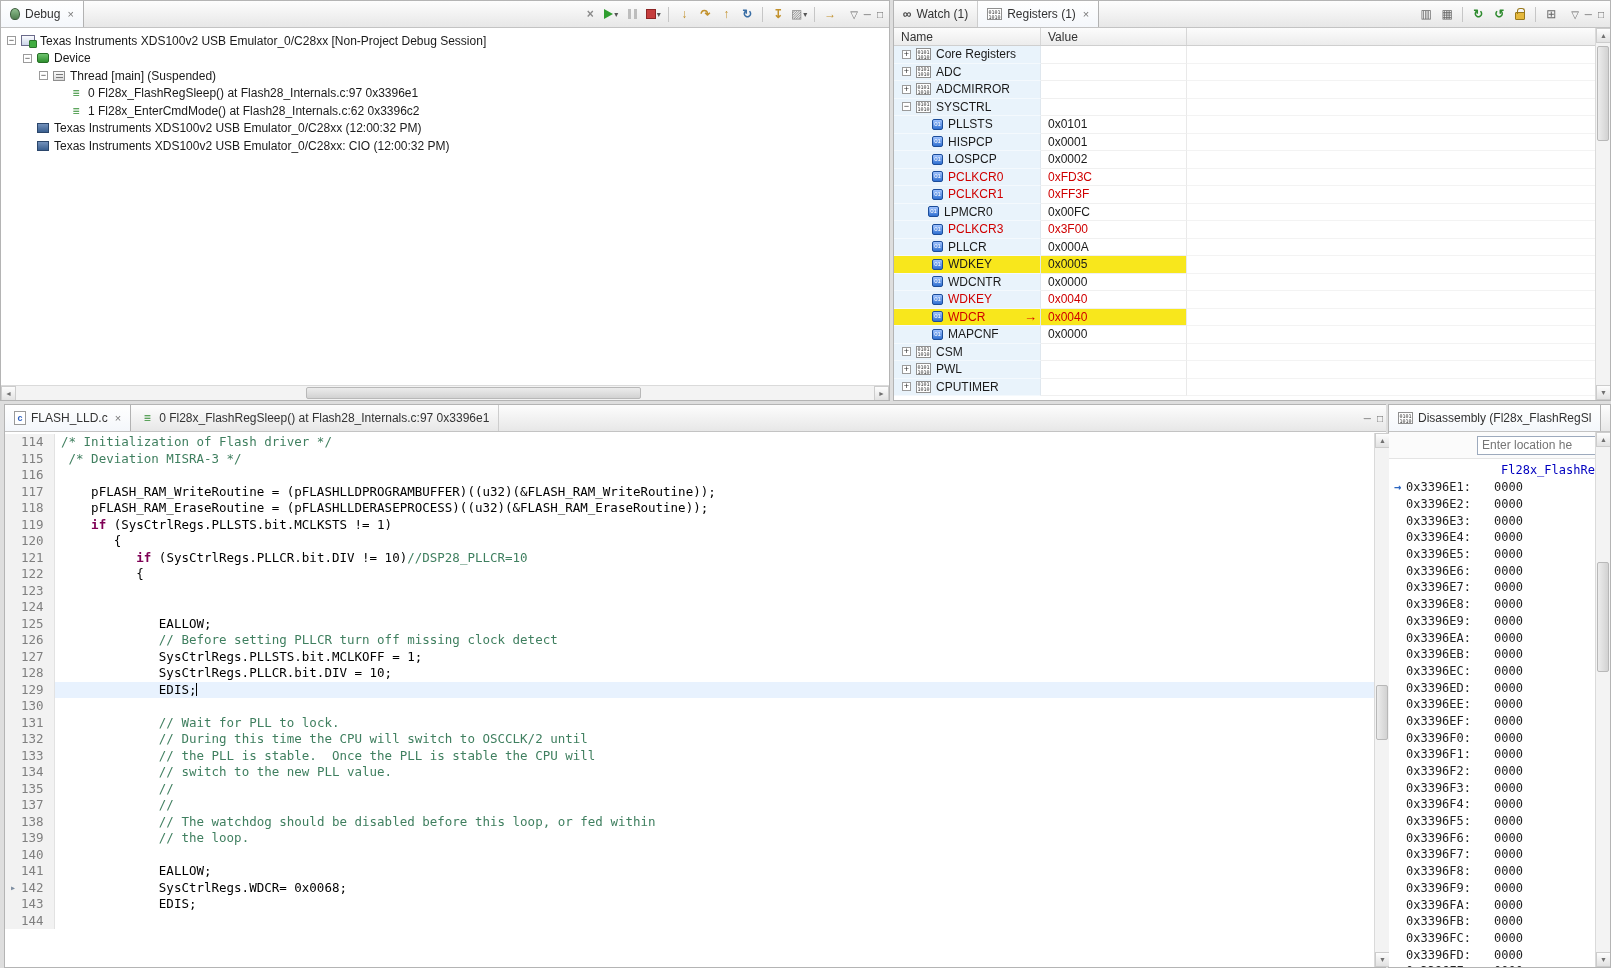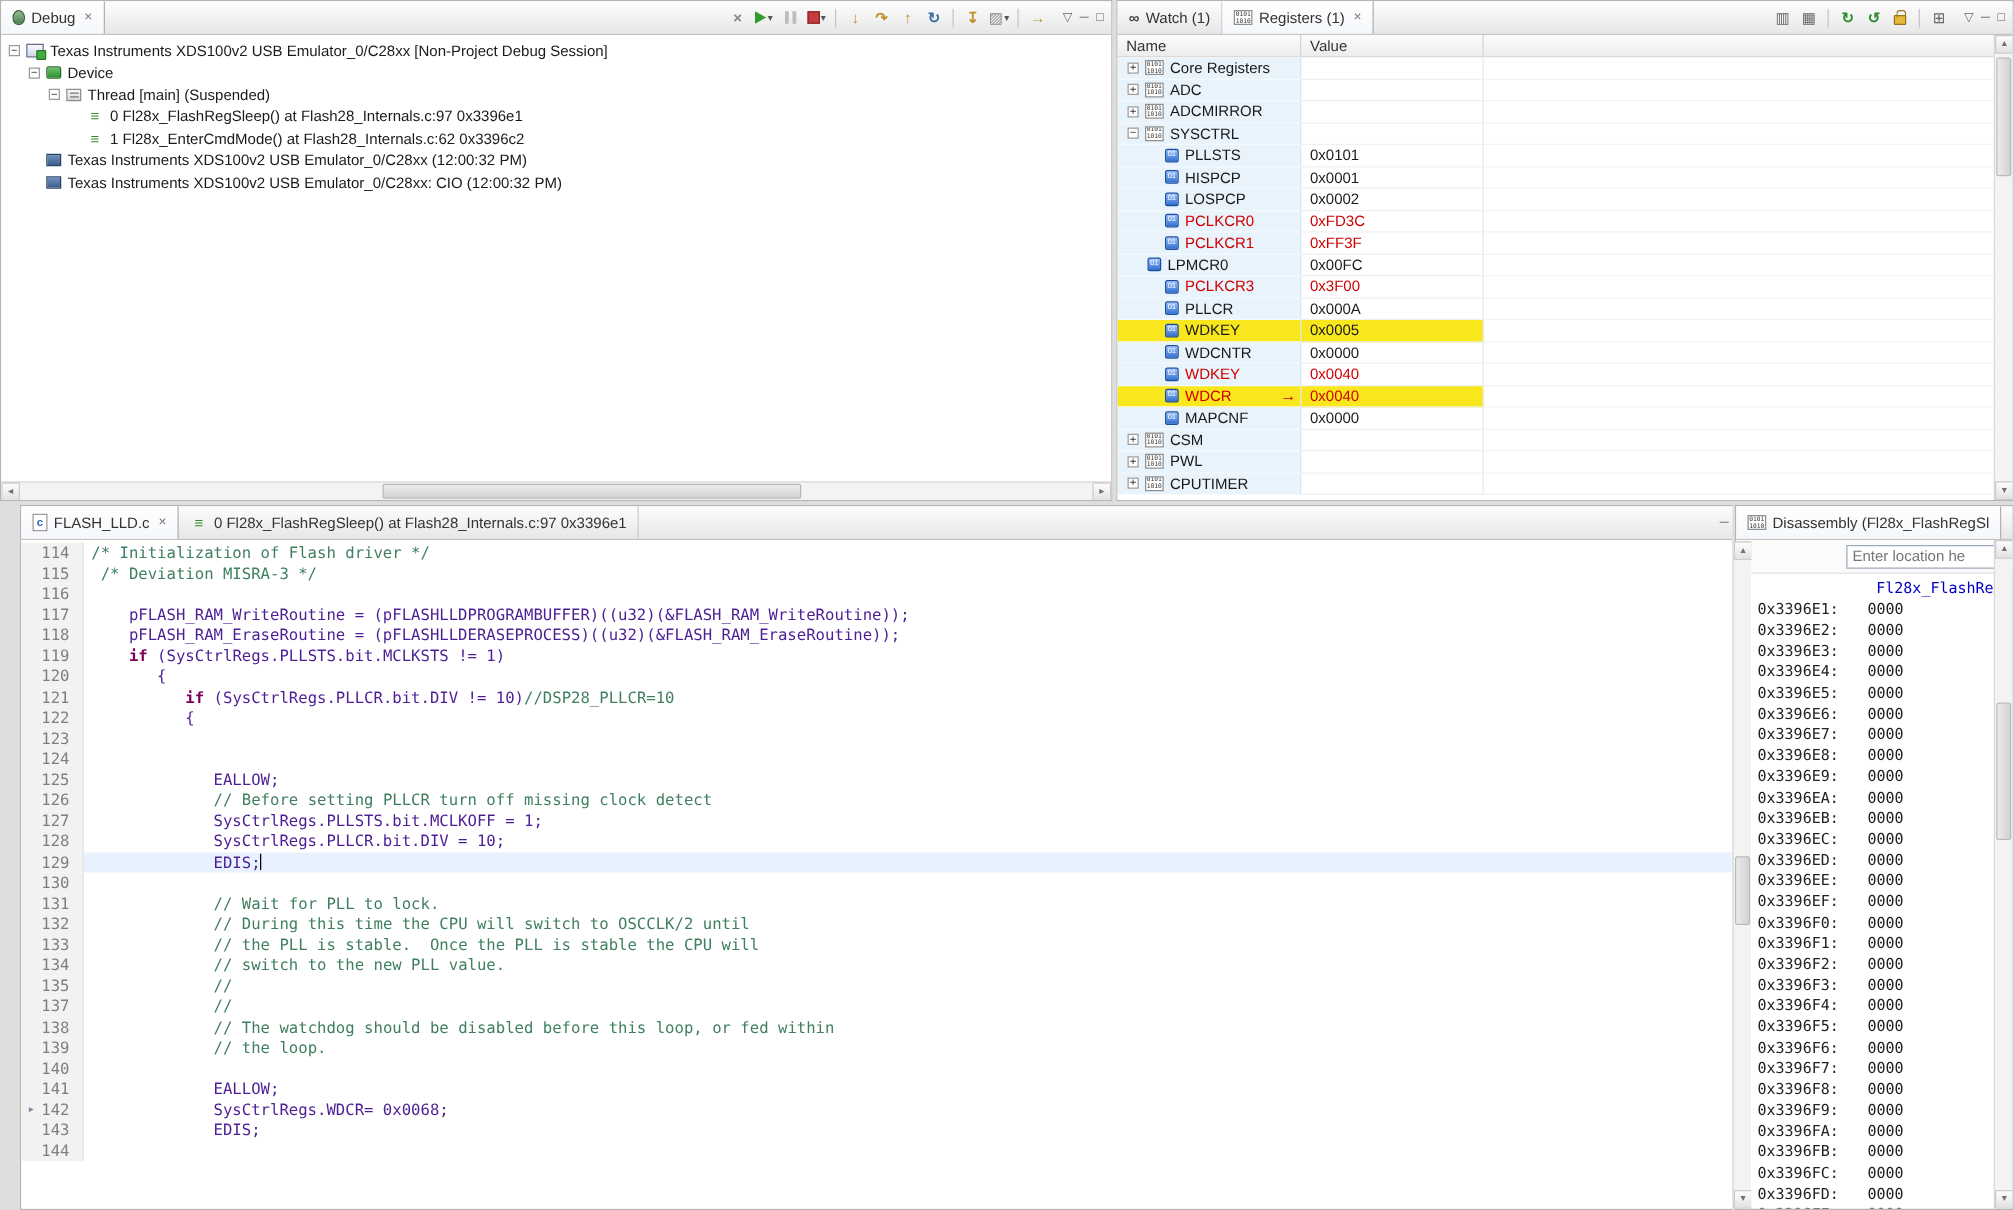--- a/index.html
+++ b/index.html
@@ -3,21 +3,21 @@
 <meta charset="utf-8">
 <style>
   *{box-sizing:border-box;margin:0;padding:0}
   html,body{width:1611px;height:968px;overflow:hidden;background:#dedede;
     font-family:"Liberation Sans",sans-serif;font-size:12px;color:#1a1a1a}
   .workbench{position:relative;width:1611px;height:968px}
   .sash{position:absolute;background:#dedede}
   .panel{position:absolute;background:#fff;border:1px solid #b4b4b4;display:flex;flex-direction:column;overflow:hidden}
   #debug-panel{left:0;top:0;width:890px;height:401px}
   #registers-panel{left:893px;top:0;width:718px;height:401px}
-  #editor-panel{left:16px;top:404px;width:1386px;height:564px}
+  #editor-panel{left:4px;top:404px;width:1386px;height:564px}
   #disasm-panel{left:1388px;top:404px;width:223px;height:564px}
 
   .panel-header{height:27px;flex:none;background:linear-gradient(#fdfdfd,#e7e7e7);
     border-bottom:1px solid #c3c3c3;display:flex;align-items:stretch;white-space:nowrap}
   .tabs{display:flex}
   .tab{display:flex;align-items:center;gap:5px;padding:0 9px;color:#333;border-right:1px solid #cdcdcd;cursor:default}
   .tab.active{background:linear-gradient(#ffffff,#f4f7fb);border-right:1px solid #b2b2b2}
   .tab .close{color:#777;font-size:11px;margin-left:2px}
   .toolbar{margin-left:auto;display:flex;align-items:center;gap:1px;padding:0 4px}
   .tbtn{min-width:20px;height:20px;display:flex;align-items:center;justify-content:center;border-radius:2px;font-size:12px}
@@ -74,21 +74,21 @@
   .i-register::before{content:"01"}
 
   
   .code-area{flex:1;overflow:hidden;background:#fff;position:relative;padding-top:2px;
     font-family:"DejaVu Sans Mono",monospace;font-size:12.5px}
   .cl{display:flex;height:16.5px;line-height:16.5px;white-space:pre}
   .cl .annot{width:16px;flex:none;background:#f2f2f2;text-align:center;color:#7d8da0;font-size:10px;line-height:16.5px}
   .cl .ln{width:34px;flex:none;background:#f2f2f2;color:#7f7f7f;padding-right:8px;border-right:1px solid #e2e2e2}
   .cl .ct{flex:1;padding-left:6px;overflow:hidden}
   .cl.cur .ct{background:#e8f2fe}
-  .seg-pl{color:#4c1d95}
+  .seg-pl{color:#000000}
   .seg-cm{color:#3f7f5f}
   .seg-kw{color:#7f0055;font-weight:bold}
   .caret{display:inline-block;width:1px;height:13px;background:#000;vertical-align:-2px}
   .i-cfile{width:12px;height:14px;background:#fff;border:1px solid #9a9a9a;color:#2b5fbf;
     font-weight:bold;font-size:9px;display:inline-flex;align-items:center;justify-content:center}
   .i-cfile::before{content:"c"}
   .i-bug{width:10px;height:12px;background:linear-gradient(#8fbf8f,#4f7f4f);border:1px solid #3c5c3c;border-radius:50% 50% 45% 45%}
   .i-watchg{color:#444;font-weight:bold}
 
   
@@ -332,21 +332,21 @@
             <span class="exp-spacer"></span>
             <span class="ticon i-register"></span>
             <span class="rname">PCLKCR1</span>
           </div>
           <div class="c2">
             <span class="rval">0xFF3F</span>
           </div>
           <div class="c3"></div>
         </div>
         <div class="rrow">
-          <div class="c1" style="padding-left: 10px;">
+          <div class="c1" style="padding-left: 20px;">
             <span class="exp-spacer"></span>
             <span class="ticon i-register"></span>
             <span class="rname">LPMCR0</span>
           </div>
           <div class="c2">
             <span class="rval">0x00FC</span>
           </div>
           <div class="c3"></div>
         </div>
         <div class="rrow changed">

